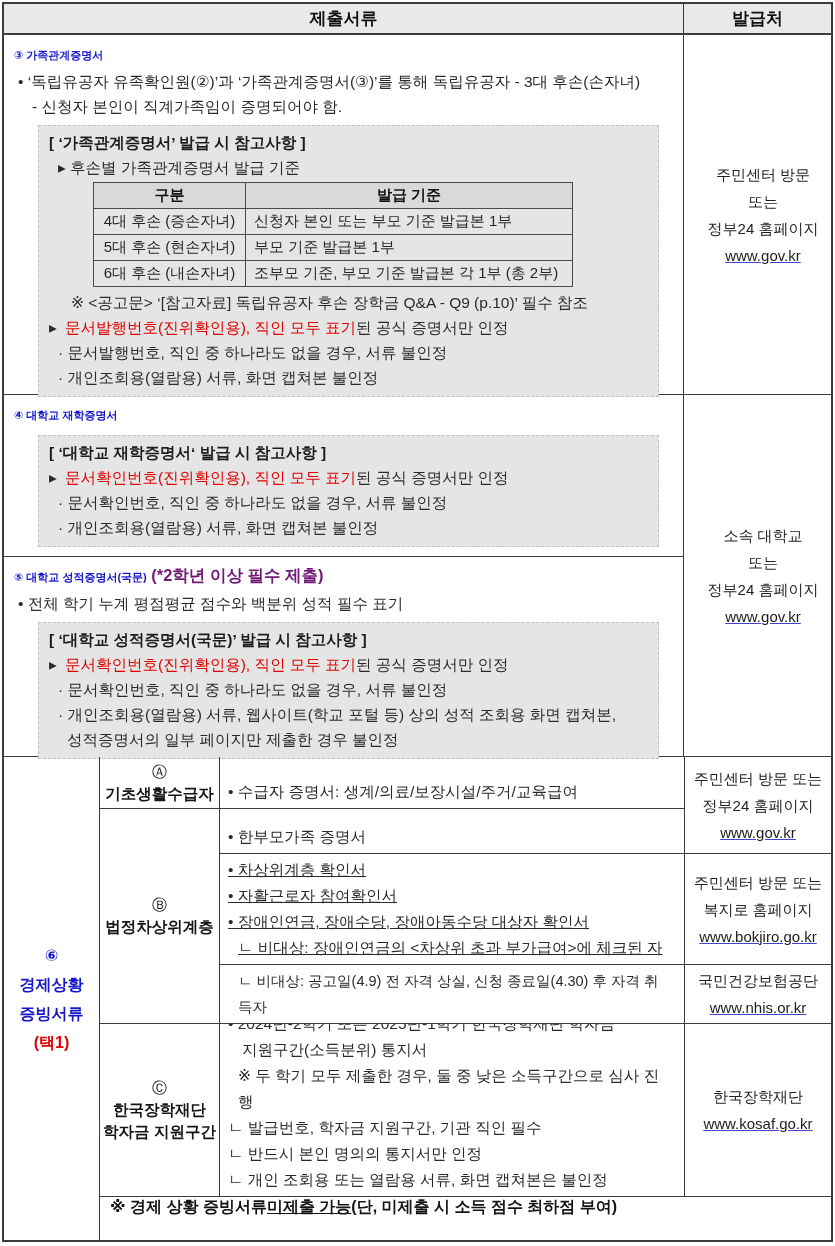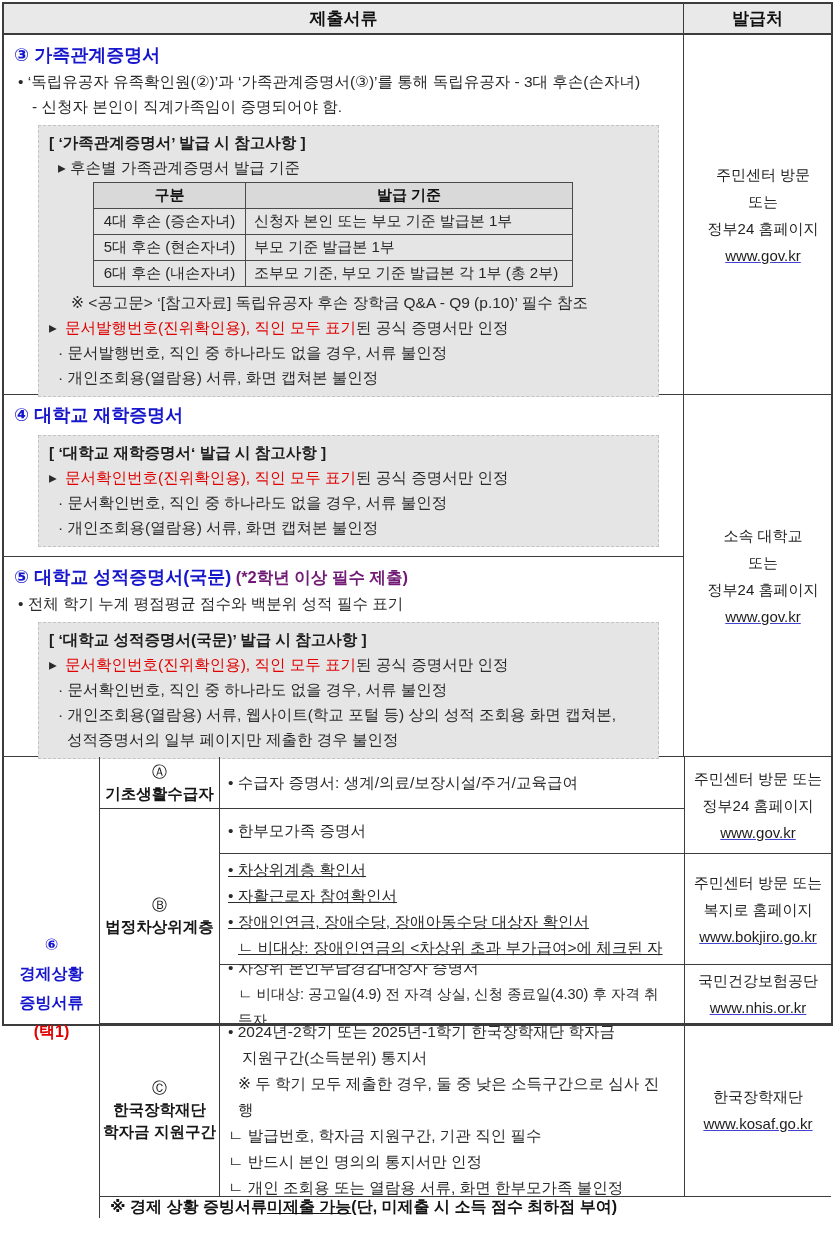--- a/index.html
+++ b/index.html
@@ -4,37 +4,37 @@
 <style>
   * { margin:0; padding:0; box-sizing:border-box; }
   html,body { background:#fff; }
   body {
     width:835px; height:1246px;
     font-family:"Liberation Sans","DejaVu Sans",sans-serif;
     color:#262626;
     position:relative;
   }
   .doc-table{
-    position:absolute; left:2px; top:2px; width:831px; height:1024px;
+    position:absolute; left:2px; top:2px; width:831px; height:1240px;
     border:2px solid #3c3c3c; background:#fff;
     display:flex; flex-direction:column;
   }
   
   .hdr{ display:flex; height:31px; background:#e9e9e9; border-bottom:2px solid #3c3c3c; flex:none;}
   .hdr-left{ width:679px; display:flex; align-items:center; justify-content:center;
     font-weight:700; font-size:17px; color:#111;}
   .hdr-right{ flex:1; border-left:1.5px solid #3c3c3c; display:flex; align-items:center; justify-content:center;
     font-weight:700; font-size:17px; color:#111;}
   
   .band{ display:flex; flex:none; border-bottom:1.5px solid #3c3c3c;}
   .band-left{ width:679px; }
   .band-right{ flex:1; border-left:1.5px solid #3c3c3c; display:flex; flex-direction:column;
     align-items:center; justify-content:center; font-size:15px; line-height:27px; color:#222; text-align:center;padding-left:11px;}
   .sec{ padding:6px 10px 0 10px; }
-  .h-blue{ color:#1616cc; font-weight:700; font-size:18px; line-height:28px;}
+  .h-blue{ color:#1616cc; font-weight:700; font-size:11px; line-height:28px;}
   .h-red{ color:#701a75; font-weight:700; font-size:16.5px;}
   .b-line{ font-size:15.5px; line-height:25px; color:#2a2a2a; padding-left:4px;}
   .b-cont{ padding-left:18px; }
   .graybox{
     margin:6px 14px 8px 24px; background:#e5e5e5;
     border:1px dashed #c3c3c3; padding:4px 10px 6px 10px;
   }
   .gb-title{ font-weight:700; font-size:15.5px; line-height:25px; color:#1c1c1c;}
   .gb-line{ font-size:15.5px; line-height:25px; color:#2a2a2a;}
   .gb-sub{ padding-left:9px; }
@@ -62,21 +62,21 @@
   .g-cell{ overflow:hidden; }
   .bR{ border-right:1.5px solid #3c3c3c; }
   .bB{ border-bottom:1.5px solid #3c3c3c; }
   .c-label{ grid-row:1/7; grid-column:1/2; display:flex; flex-direction:column; align-items:center; justify-content:center;
     line-height:29px; font-weight:700; font-size:16px;}
   .c-label .blue{ color:#1616cc; }
   .c-label .red{ color:#e00000; }
   .cat{ display:flex; flex-direction:column; align-items:center; justify-content:center;
     font-weight:700; color:#161616; line-height:22px; font-size:15.5px; text-align:center;}
   .cat .badge{ font-weight:400; font-size:15px; }
-  .det{ display:flex; flex-direction:column; justify-content:center; padding:3px 12px 3px 8px; color:#2a2a2a;}
+  .det{ display:flex; flex-direction:column; justify-content:flex-end; padding:3px 12px 3px 8px; color:#2a2a2a;}
   .det .dl{ line-height:26px; }
   .det .dl-cont{ padding-left:14px; }
   .det .dl-note{ padding-left:10px; }
   .iss{ display:flex; flex-direction:column; align-items:center; justify-content:center;
     line-height:27px; color:#222; text-align:center; font-size:15px;}
   .c-note{ grid-row:6/7; grid-column:2/5; display:flex; padding-left:10px;
     font-weight:700; font-size:16px; color:#141414;}
   .u{ text-decoration:underline; }
 </style>
 </head>
@@ -217,21 +217,21 @@
       <div class="badge">Ⓒ</div>
       <div>한국장학재단</div>
       <div>학자금 지원구간</div>
     </div>
     <div class="g-cell det bR bB" style="grid-row:5/6; grid-column:3/4;">
       <div class="dl">• 2024년-2학기 또는 2025년-1학기 한국장학재단 학자금</div>
       <div class="dl dl-cont">지원구간(소득분위) 통지서</div>
       <div class="dl dl-note">※ 두 학기 모두 제출한 경우, 둘 중 낮은 소득구간으로 심사 진행</div>
       <div class="dl">ㄴ 발급번호, 학자금 지원구간, 기관 직인 필수</div>
       <div class="dl">ㄴ 반드시 본인 명의의 통지서만 인정</div>
-      <div class="dl">ㄴ 개인 조회용 또는 열람용 서류, 화면 한부모가족 불인정</div>
+      <div class="dl">ㄴ 개인 조회용 또는 열람용 서류, 화면 캡쳐본은 불인정</div>
     </div>
     <div class="g-cell iss bB" style="grid-row:5/6; grid-column:4/5;">
       <div>한국장학재단</div>
       <div class="lnk">www.kosaf.go.kr</div>
     </div>
 
     <div class="g-cell c-note">
       <span>※ 경제 상황 증빙서류 </span>
         <span class="u">미제출 가능</span>
         <span> (단, 미제출 시 소득 점수 최하점 부여)</span>

